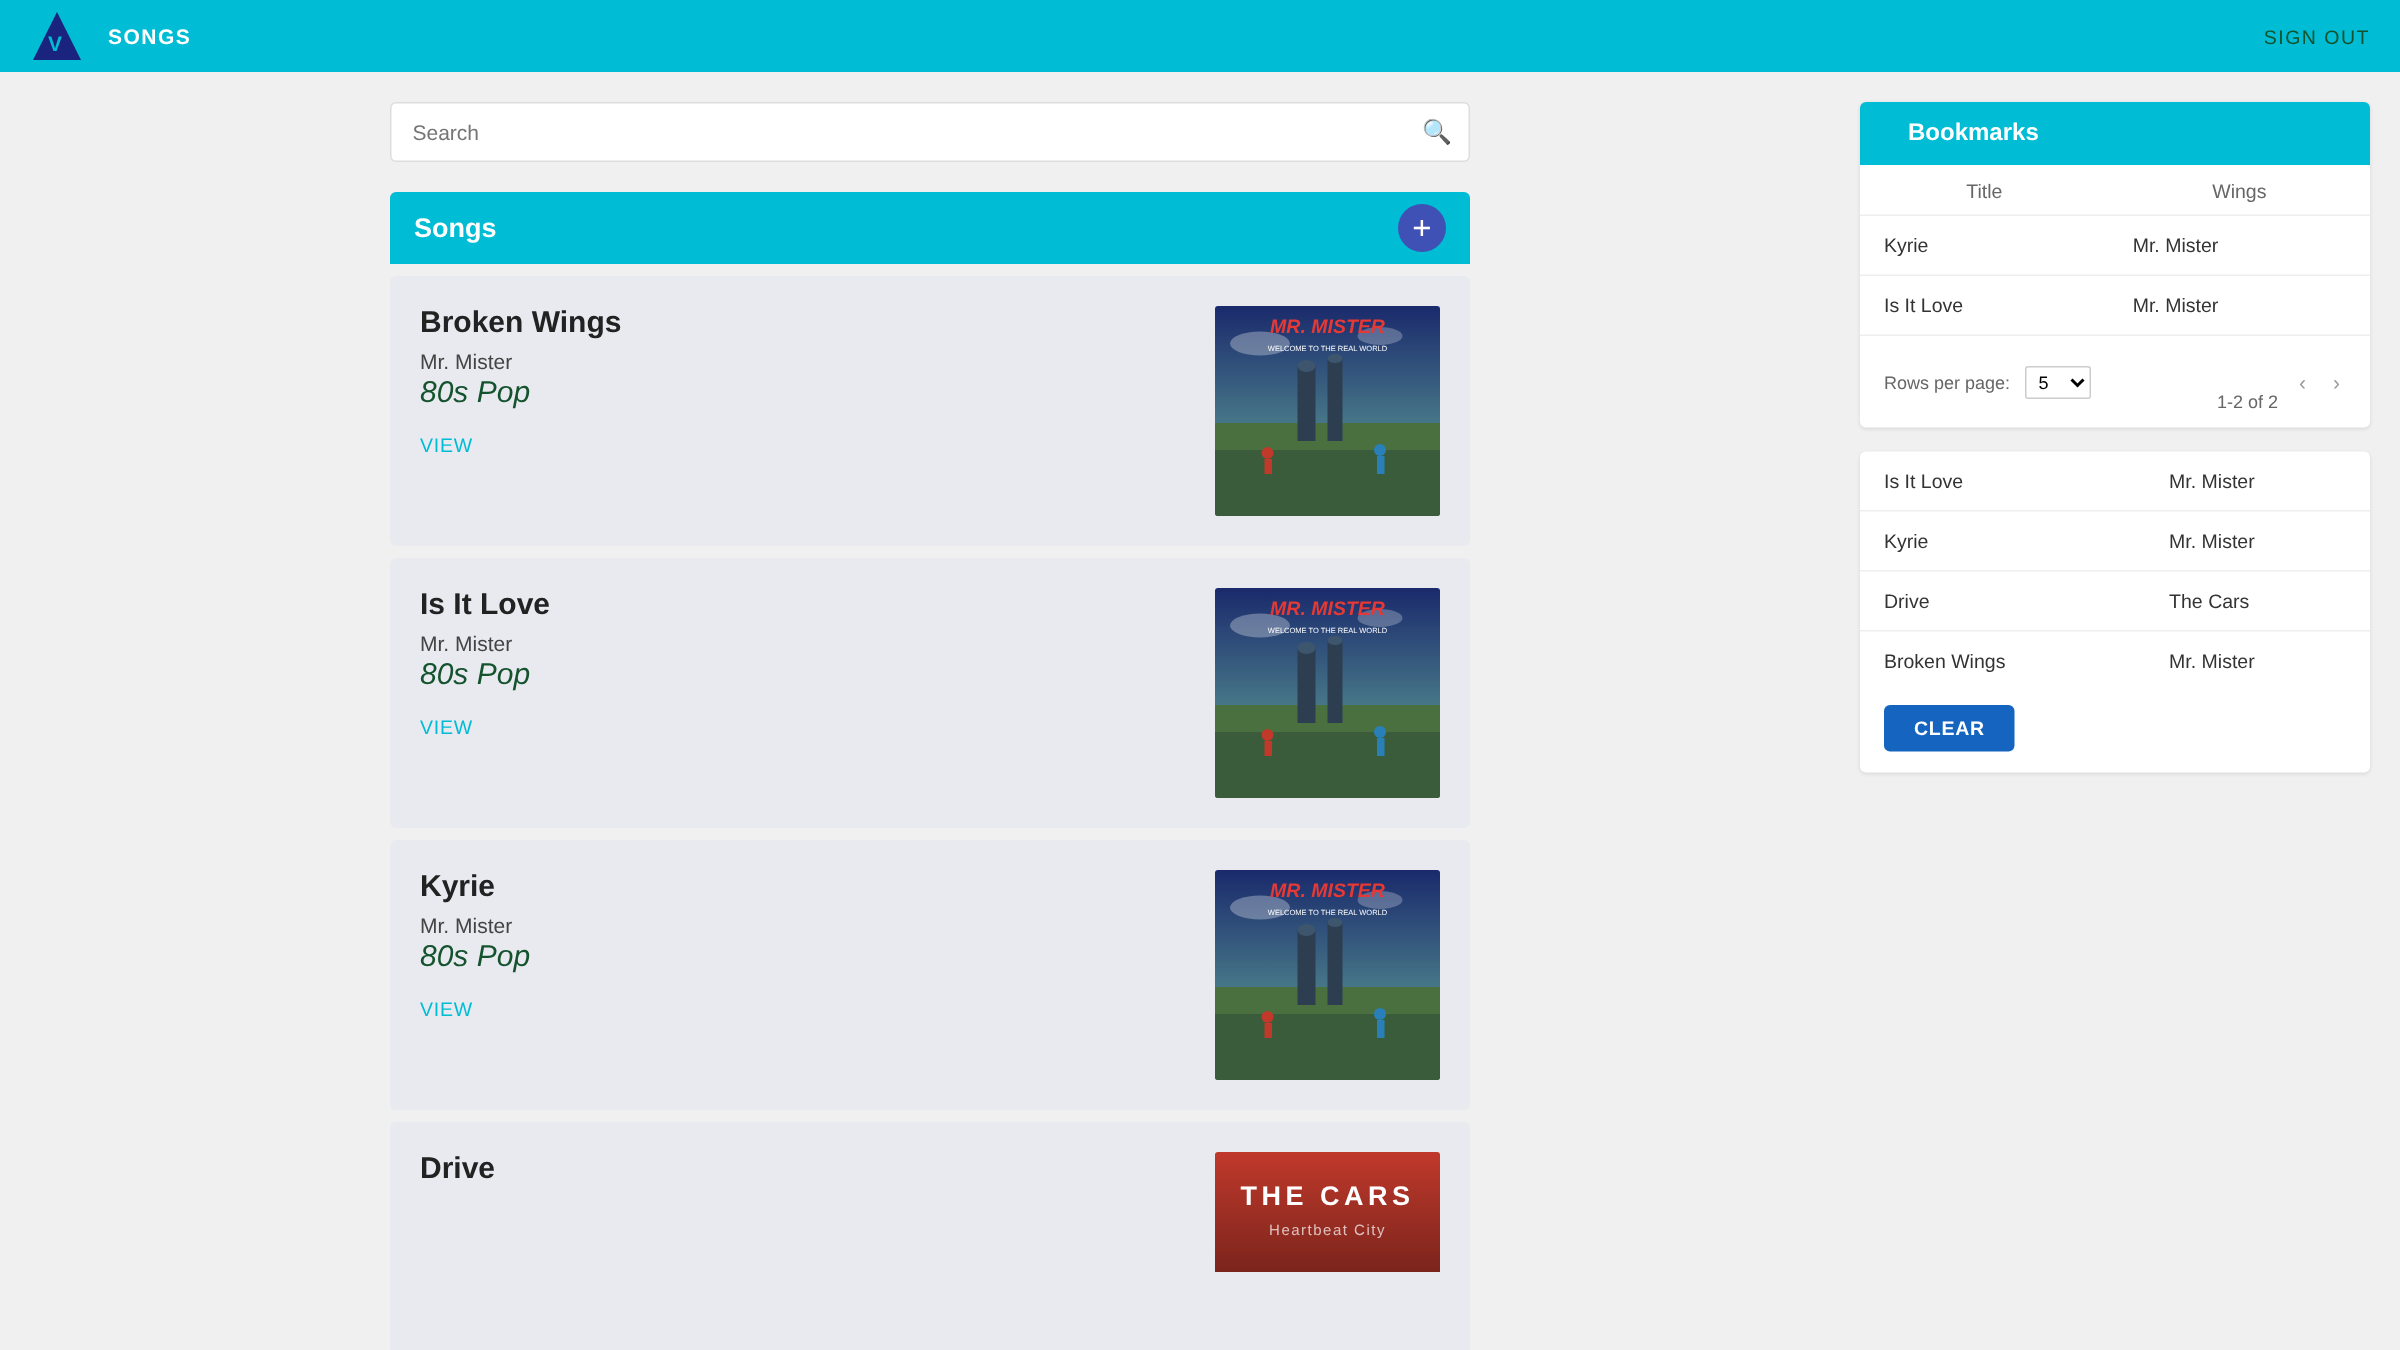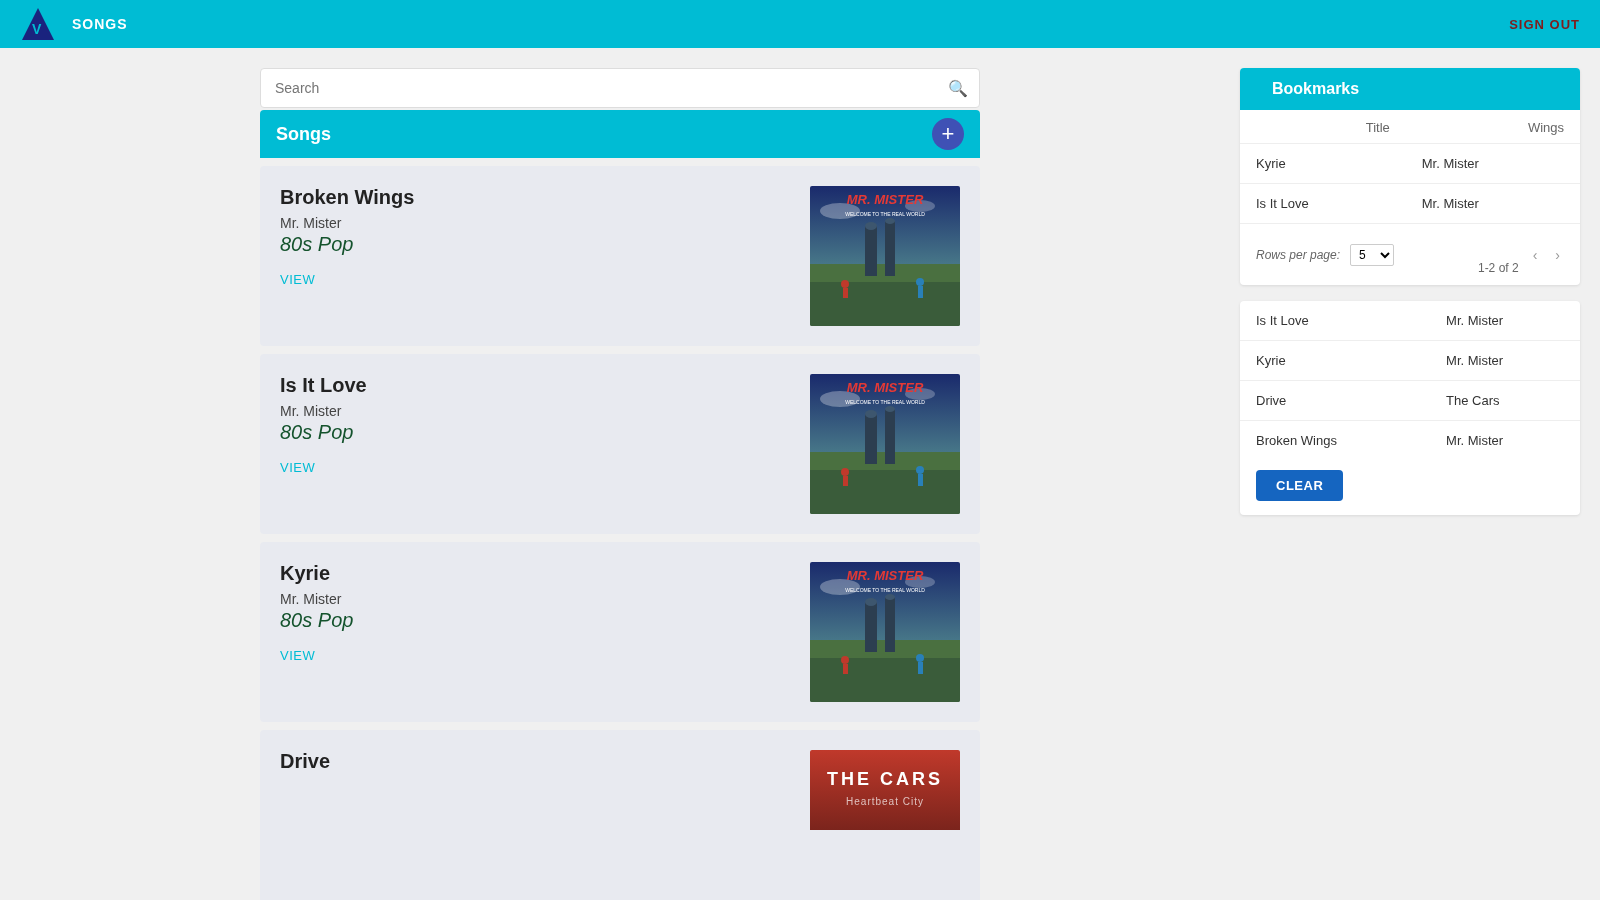--- a/index.html
+++ b/index.html
@@ -15,32 +15,32 @@
       padding: 0 20px;
     }
     .header-left { display: flex; align-items: center; gap: 16px; }
     .header-nav-label {
       color: white;
       font-weight: bold;
       font-size: 14px;
       letter-spacing: 1px;
     }
     .sign-out-btn {
-      color: #7f1d1d;
+      color: #14532d;
       font-size: 13px;
-      font-weight: bold;
+      font-weight: normal;
       letter-spacing: 1px;
       cursor: pointer;
       background: none;
       border: none;
     }
 
     
     .search-container {
-      margin-bottom: 2px;
+      margin-bottom: 20px;
       position: relative;
     }
     .search-input {
       width: 100%;
       height: 40px;
       border: 1px solid #ddd;
       border-radius: 4px;
       padding: 0 40px 0 14px;
       font-size: 14px;
       background: white;
@@ -153,21 +153,21 @@
       padding: 12px 32px;
       color: white;
       font-size: 16px;
       font-weight: bold;
     }
     .sidebar-table {
       width: 100%;
       border-collapse: collapse;
     }
     .sidebar-table th {
-      text-align: right;
+      text-align: center;
       padding: 10px 16px 8px;
       font-size: 13px;
       color: #666;
       font-weight: normal;
       border-bottom: 1px solid #eee;
     }
     .sidebar-table td {
       padding: 12px 16px;
       font-size: 13px;
       color: #333;
@@ -179,21 +179,20 @@
     .sidebar-footer {
       padding: 10px 16px;
       display: flex;
       align-items: center;
       gap: 10px;
       border-top: 1px solid #eee;
     }
     .rows-per-page-label {
       font-size: 12px;
       color: #666;
-      font-style: italic;
     }
     .rows-select {
       border: 1px solid #ccc;
       border-radius: 2px;
       font-size: 12px;
       padding: 2px 4px;
       background: white;
     }
     .pagination-info {
       font-size: 12px;

